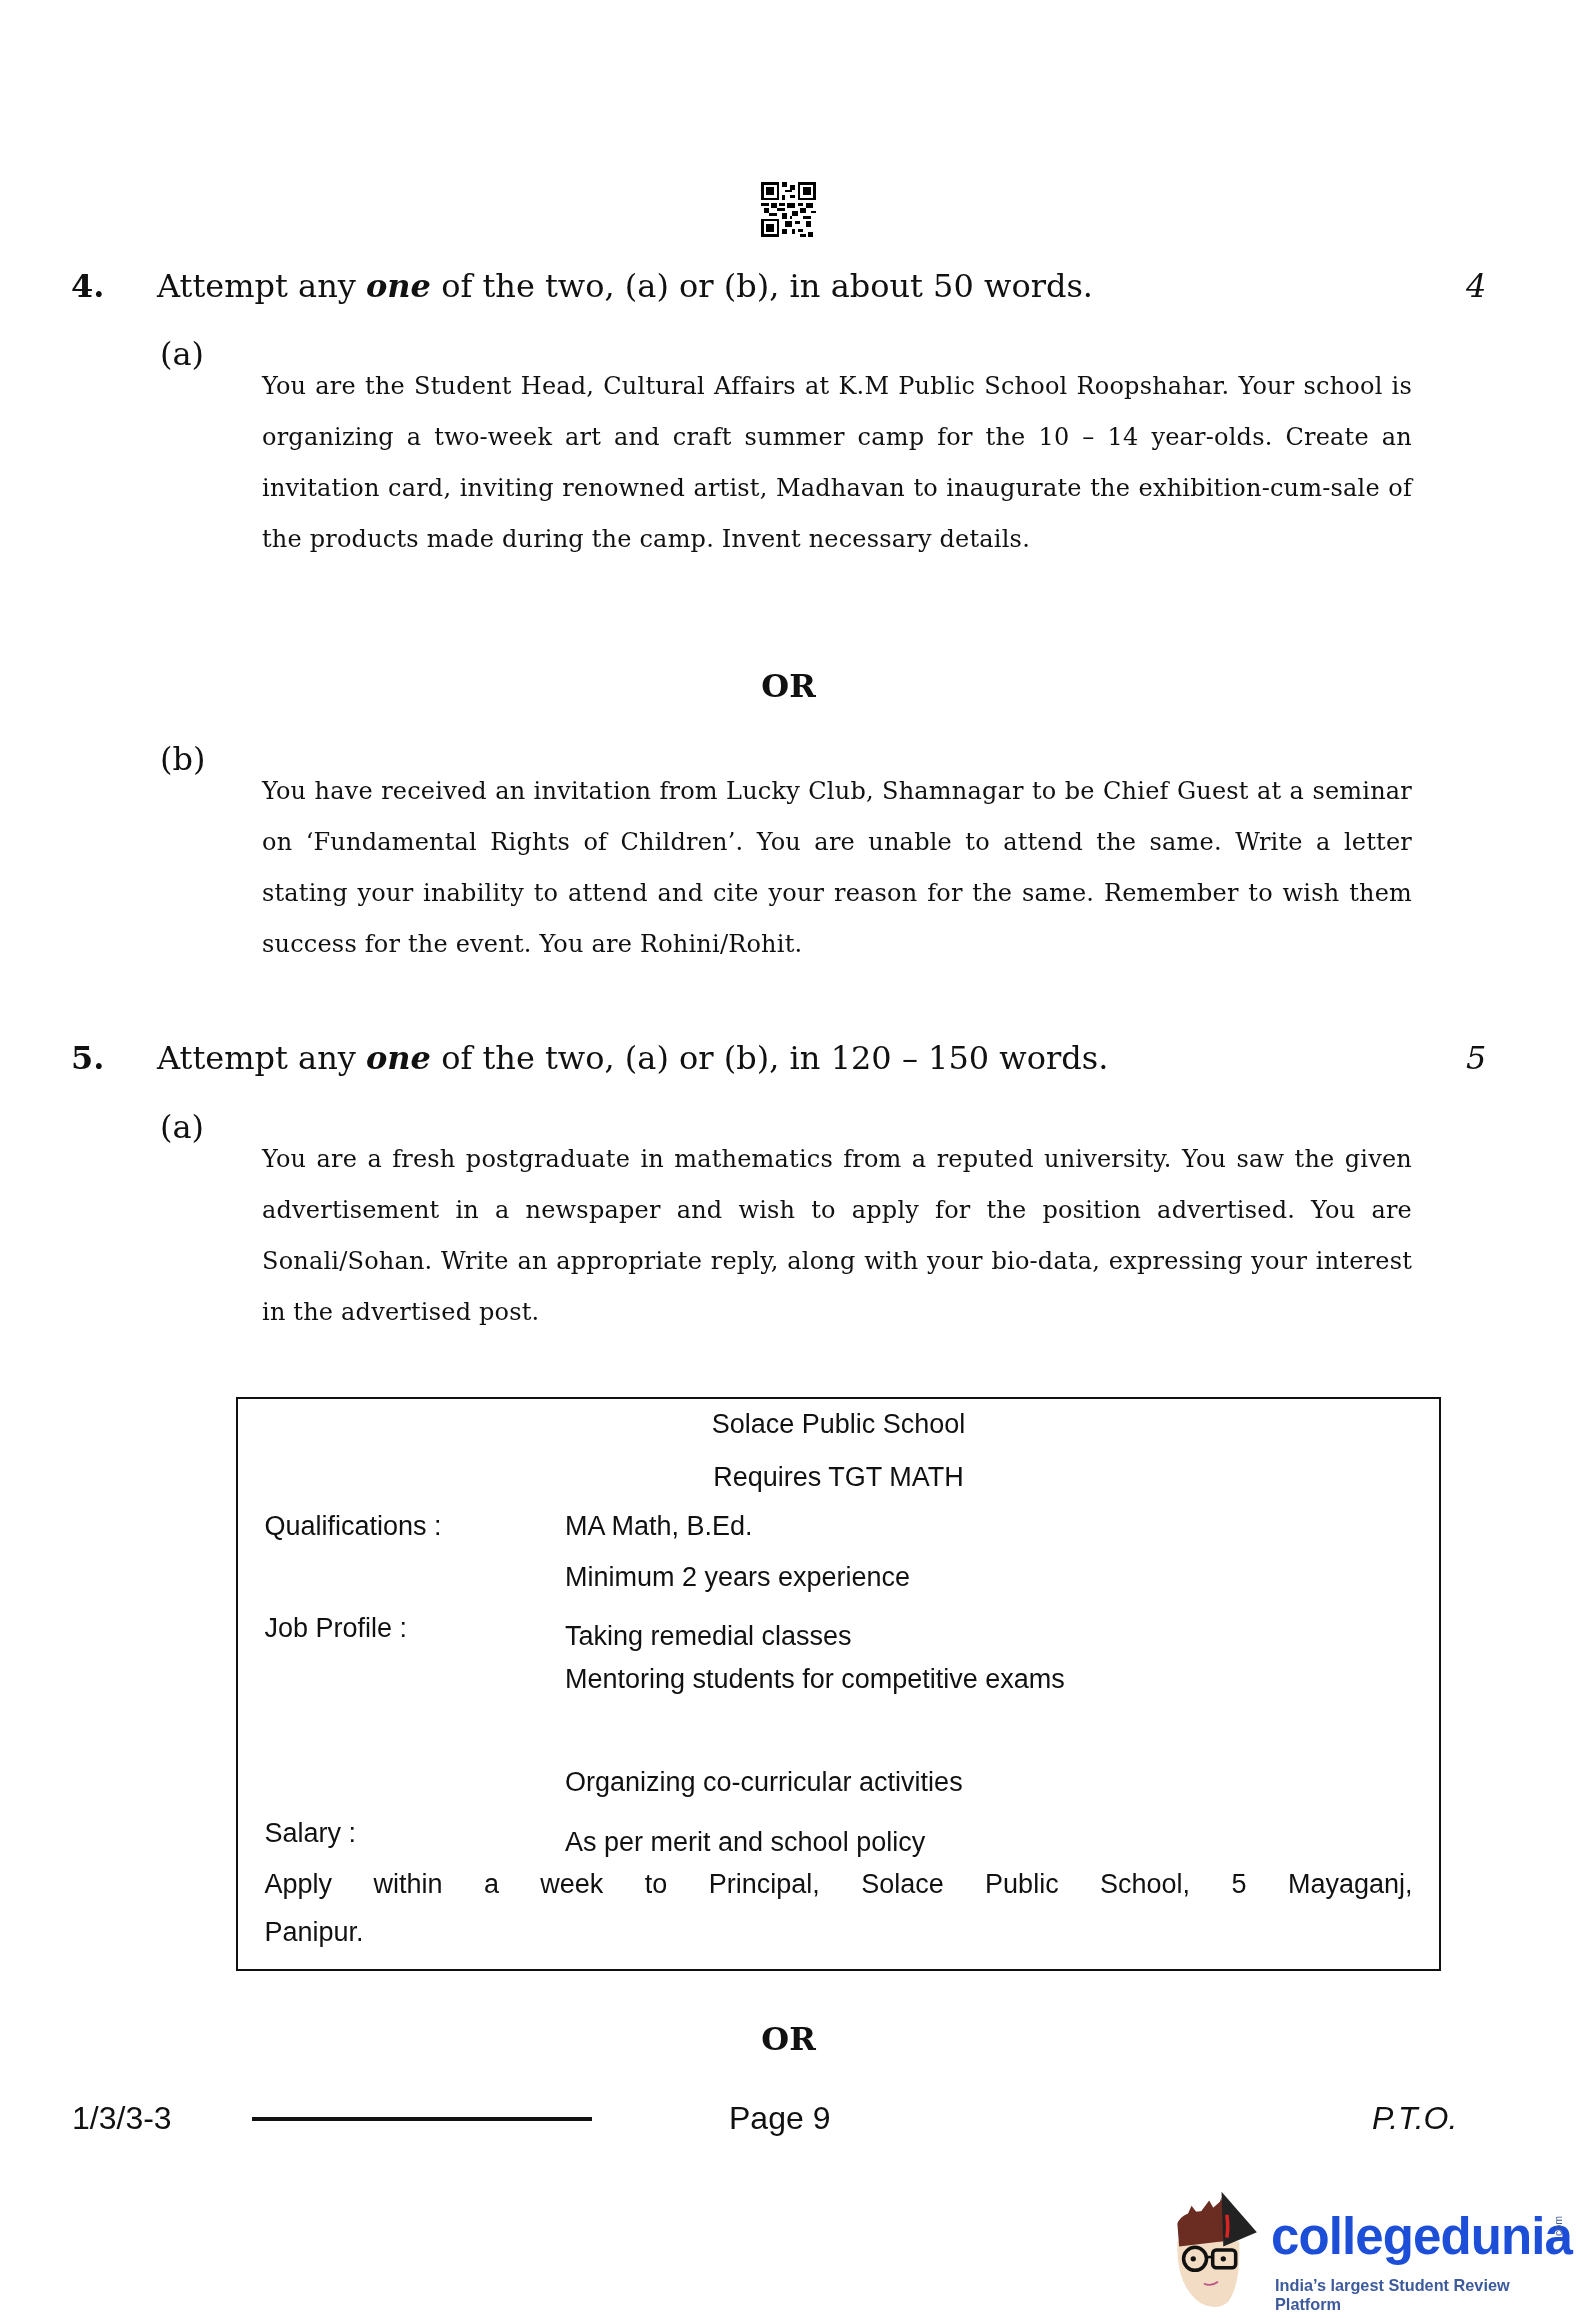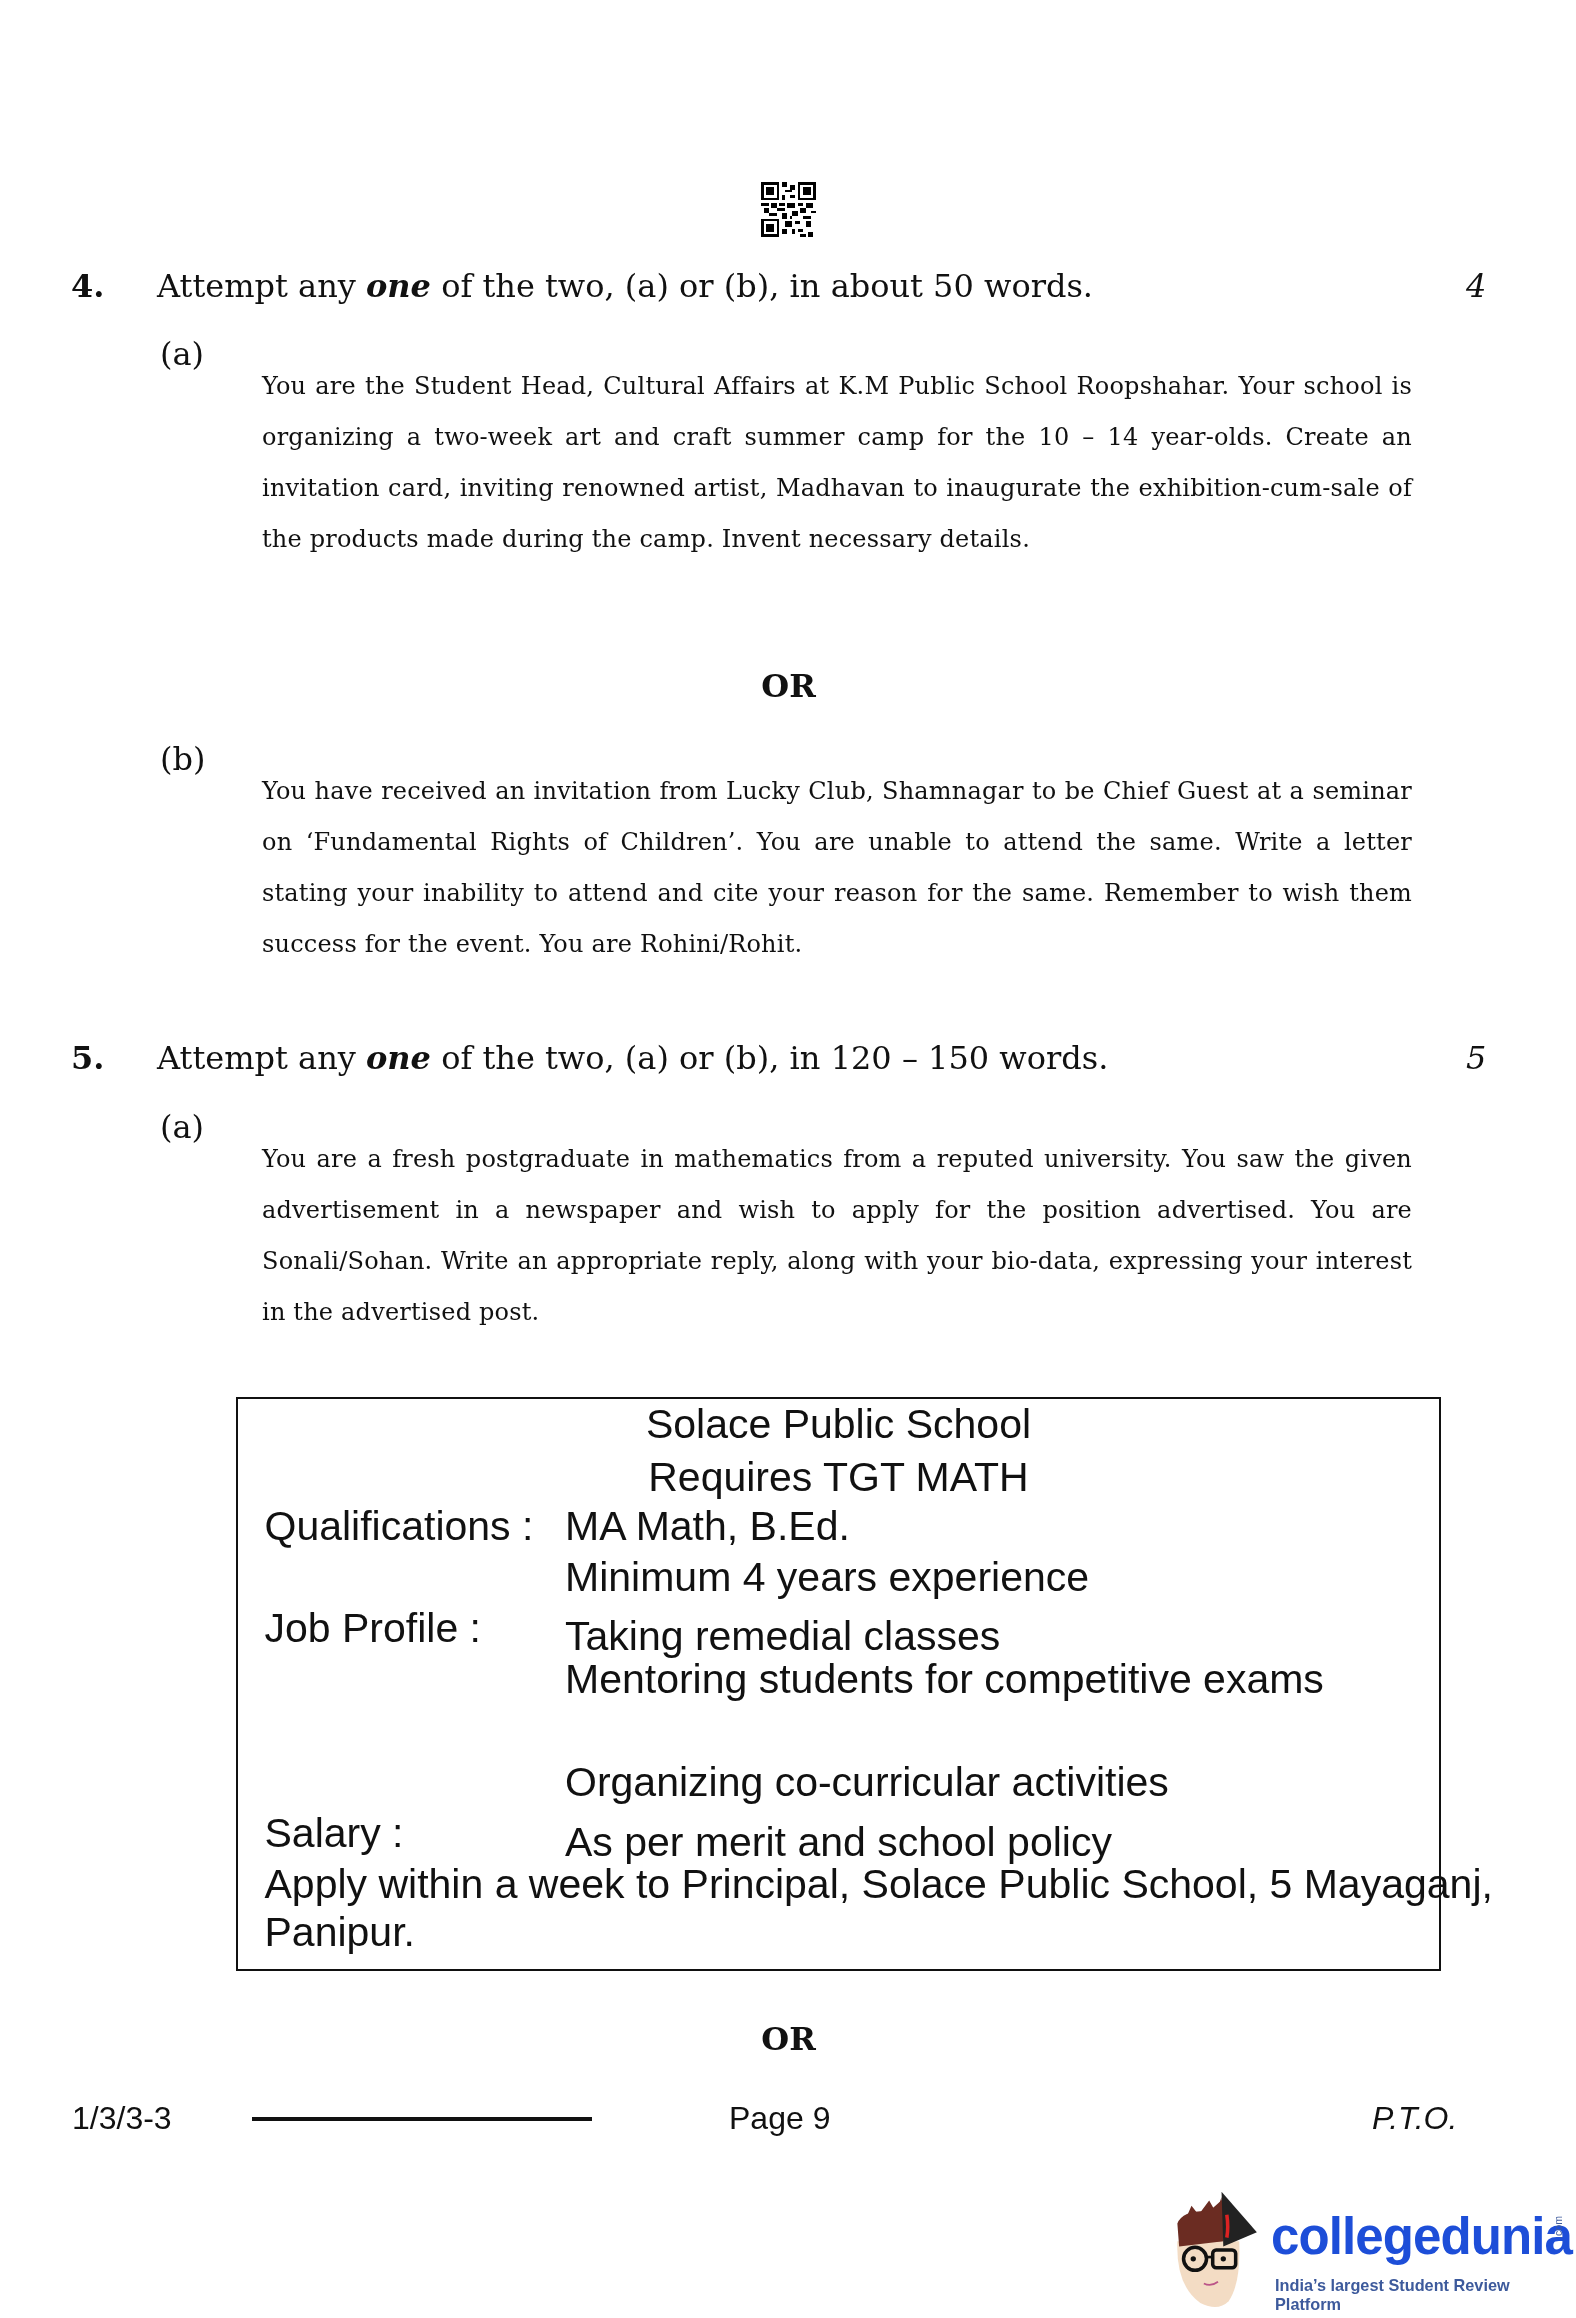--- a/index.html
+++ b/index.html
@@ -19,21 +19,21 @@
     font-size: 24px; line-height: 51px; text-align: justify;
     text-align-last: left; width: 1150px; letter-spacing: 0.2px; margin-top: 32px;
   }
   .or { font-size: 32px; font-weight: bold; line-height: 51px; width: 1577px; text-align: center; left: 0; }
 
   
   #ad-box {
     left: 236px; top: 1397px; width: 1201px; height: 570px;
     border: 2.6px solid #111; box-sizing: content-box;
   }
-  .ad-line { font-size: 41px; line-height: 51px; white-space: nowrap; }
+  .ad-line { font-size: 27px; line-height: 51px; white-space: nowrap; }
   .ad-center { width: 1201px; text-align: center; left: 0; }
   .ad-label { left: 26.5px; }
   .ad-val { left: 327px; }
   .ad-apply { left: 26.5px; width: 1148px; text-align: justify; text-align-last: justify; }
 
   
   .foot { font-size: 32px; line-height: 44px; white-space: nowrap; }
   #footer-rule { left: 252px; top: 2117px; width: 340px; height: 3.5px; background: #111; }
 
   
@@ -112,21 +112,21 @@
 
 <div class="abs serif sublabel" style="left:160px; top:1102px;">(a)</div>
 <div class="abs serif para" style="left:262px; top:1102px;">You are a fresh postgraduate in mathematics from a reputed university. You saw the given advertisement in a newspaper and wish to apply for the position advertised. You are Sonali/Sohan. Write an appropriate reply, along with your bio-data, expressing your interest in the advertised post.</div>
 
 <div id="ad-box" class="abs sans">
   <div class="abs ad-line ad-center" style="top:0px;">Solace Public School</div>
   <div class="abs ad-line ad-center" style="top:53px;">Requires TGT MATH</div>
 
   <div class="abs ad-line ad-label" style="top:102px;">Qualifications :</div>
   <div class="abs ad-line ad-val" style="top:102px;">MA Math, B.Ed.</div>
-  <div class="abs ad-line ad-val" style="top:153px;">Minimum 4 years experience</div>
+  <div class="abs ad-line ad-val" style="top:153px;">Minimum 2 years experience</div>
 
   <div class="abs ad-line ad-label" style="top:204px;">Job Profile :</div>
   <div class="abs ad-line ad-val" style="top:212px;">Taking remedial classes</div>
   <div class="abs ad-line ad-val" style="top:255px;">Mentoring students for competitive exams</div>
   <div class="abs ad-line ad-val" style="top:358px;">Organizing co-curricular activities</div>
 
   <div class="abs ad-line ad-label" style="top:409px;">Salary :</div>
   <div class="abs ad-line ad-val" style="top:418px;">As per merit and school policy</div>
 
   <div class="abs ad-line ad-apply" style="top:460px;">Apply within a week to Principal, Solace Public School, 5 Mayaganj,</div>

